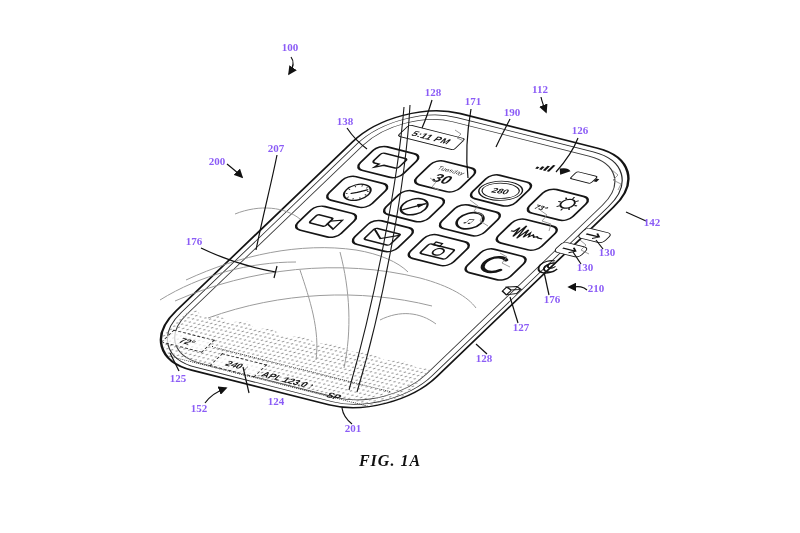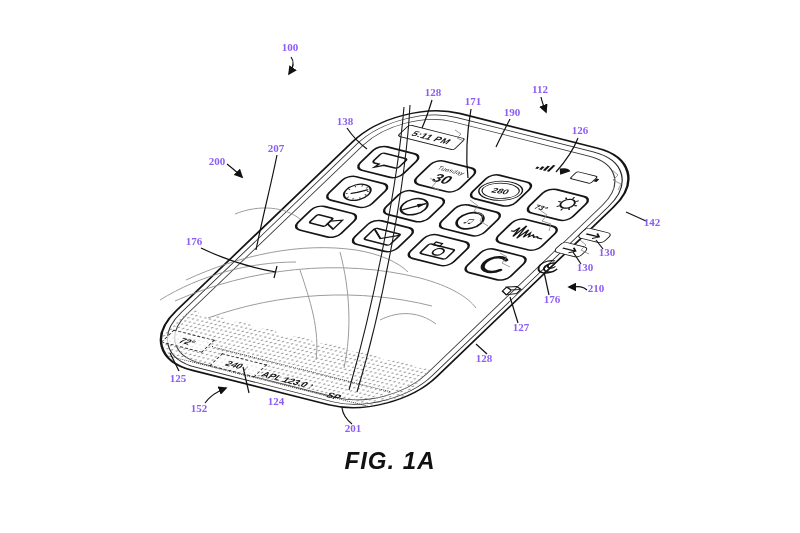--- a/index.html
+++ b/index.html
@@ -52,21 +52,21 @@
   .side-btn{position:absolute;width:27px;height:15px;border:1.7px solid #141414;border-radius:5px;
     background:#fff;display:flex;align-items:center;justify-content:center;}
   .vol1{left:262px;top:94px;} .vol2{left:255px;top:117px;}
   .spk{position:absolute;left:252px;top:140px;} .comp{position:absolute;left:245px;top:180px;}
   
   .overlay{position:absolute;left:0;top:0;pointer-events:none;}
   .labels-layer{position:absolute;inset:0;pointer-events:none;}
   .ref-label{position:absolute;transform:translate(-50%,-50%);
     font-family:"Liberation Serif",serif;font-size:11px;font-weight:600;color:#8b5cf6;white-space:nowrap;}
   .fig-caption{position:absolute;left:390px;top:461px;transform:translate(-50%,-50%);
-    font-family:Liberation Sans, sans-serif;font-style:italic;font-weight:700;font-size:24px;
+    font-family:Liberation Serif, serif;font-style:italic;font-weight:700;font-size:16px;
     letter-spacing:1px;color:#111;}
 </style>
 </head>
 <body>
 
 <div class="stage">
 
   <div class="scene">
     <div class="phone">
       <div class="edge1"></div>

